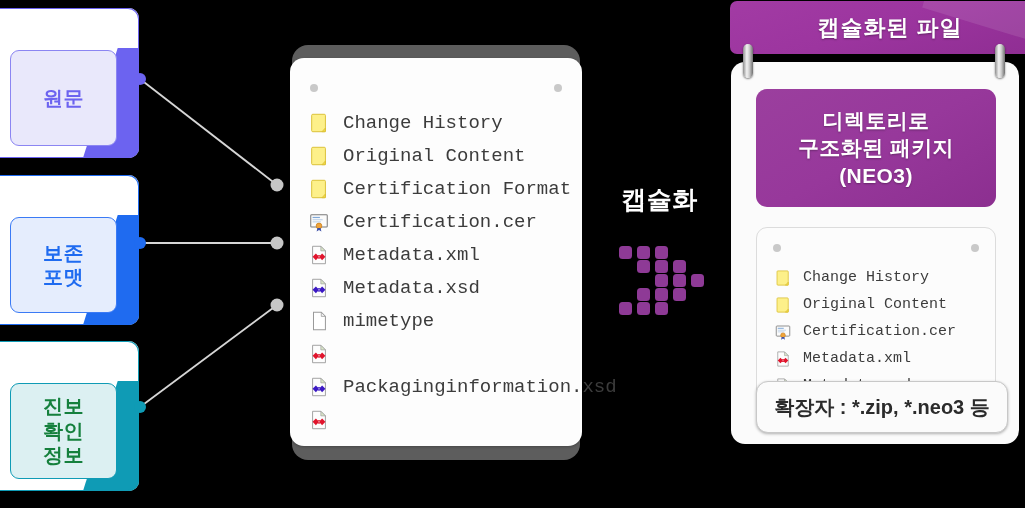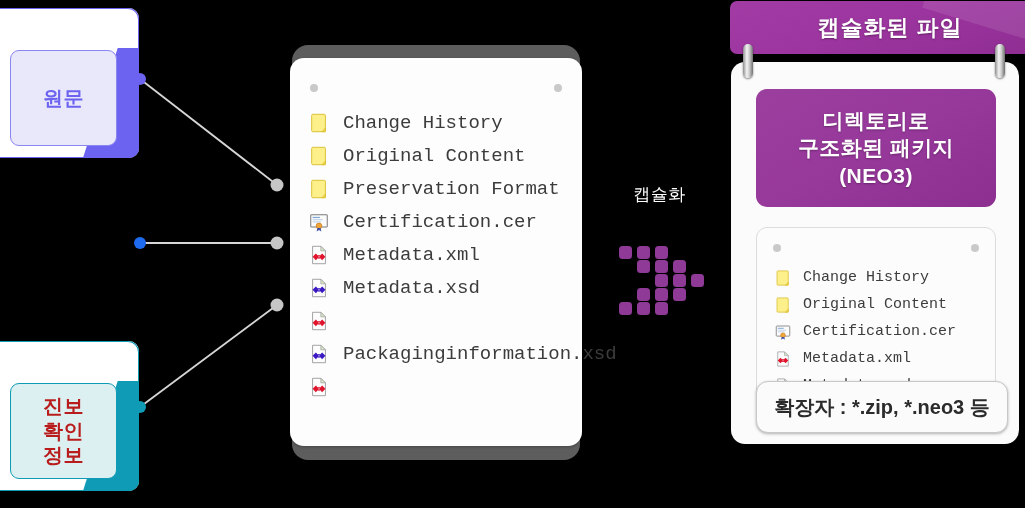--- a/index.html
+++ b/index.html
@@ -127,22 +127,22 @@
 
   
   #encap {
     position: absolute;
     left: 592px;
     top: 183px;
     width: 135px;
     text-align: center;
   }
   #encap-text {
-    font-size: 17px;
-    font-weight: normal;
+    font-size: 25px;
+    font-weight: bold;
     color: #ffffff;
     letter-spacing: 0.5px;
     text-align: center;
   }
   #dot-arrow {
     position: absolute;
     left: 618px;
     top: 245px;
     width: 95px;
     height: 70px;
@@ -271,27 +271,34 @@
 <div id="stage">
 
   <div class="src-box" id="box-wonmun">
     <div class="src-outer">
       <div class="src-wedge" style="background: rgb(108, 99, 240);"></div>
     </div>
     <div class="src-rim" style="border-color: rgb(108, 99, 240);"></div>
     <div class="src-inner" style="background: rgb(233, 232, 251); border-color: rgb(139, 133, 242); color: rgb(108, 99, 240);">원문</div>
   </div>
 
+  <div class="src-box" id="box-bojon">
+    <div class="src-outer">
+      <div class="src-wedge" style="background: rgb(31, 107, 240);"></div>
+    </div>
+    <div class="src-rim" style="border-color: rgb(31, 107, 240);"></div>
+    <div class="src-inner" style="background: rgb(229, 237, 253); border-color: rgb(58, 122, 245); color: rgb(31, 107, 240);">보존<br>포맷</div>
+  </div>
 
   <div class="src-box" id="box-jinbo">
     <div class="src-outer">
       <div class="src-wedge" style="background: rgb(15, 155, 181);"></div>
     </div>
     <div class="src-rim" style="border-color: rgb(15, 155, 181);"></div>
-    <div class="src-inner" style="background: rgb(220, 240, 242); border-color: rgb(15, 155, 181); color: #b91c1c;">진보<br>확인<br>정보</div>
+    <div class="src-inner" style="background: rgb(220, 240, 242); border-color: rgb(15, 155, 181); color: #15803d;">진보<br>확인<br>정보</div>
   </div>
 
   <svg id="connectors">
     <line x1="140" y1="79" x2="277" y2="185" stroke="#d6d6d6" stroke-width="1.8"></line>
     <line x1="140" y1="243" x2="277" y2="243" stroke="#d6d6d6" stroke-width="1.8"></line>
     <line x1="140" y1="407" x2="277" y2="305" stroke="#d6d6d6" stroke-width="1.8"></line>
 
     <circle cx="140" cy="79" r="6" fill="#6c63f0"></circle>
     <circle cx="140" cy="243" r="6" fill="#1f6bf0"></circle>
     <circle cx="140" cy="407" r="6" fill="#0f9bb5"></circle>
@@ -319,21 +326,21 @@
               <rect x="4" y="2.5" width="15" height="19" rx="1.2" fill="#fdf08a" stroke="#d8bc2e" stroke-width="1"></rect>
              <path d="M19 17.5 L19 21.5 L15.2 21.5 Z" fill="#f2d94a" stroke="#d8bc2e" stroke-width=".8"></path>
             </svg>
             <span class="file-label">Original Content</span>
           </div>
           <div class="file-row">
             <svg viewBox="0 0 24 24" class="icon-wrap">
               <rect x="4" y="2.5" width="15" height="19" rx="1.2" fill="#fdf08a" stroke="#d8bc2e" stroke-width="1"></rect>
              <path d="M19 17.5 L19 21.5 L15.2 21.5 Z" fill="#f2d94a" stroke="#d8bc2e" stroke-width=".8"></path>
             </svg>
-            <span class="file-label">Preservation Format</span>
+            <span class="file-label">Certification Format</span>
           </div>
           <div class="file-row">
             <svg viewBox="0 0 24 24" class="icon-wrap">
               <rect x="3" y="4" width="18" height="13.5" rx="1" fill="#fbfbfb" stroke="#7a7a7a" stroke-width="1.1"></rect>
              <rect x="5" y="6.4" width="8" height="1.3" fill="#7fa8d8"></rect>
              <rect x="5" y="9" width="11" height="1.1" fill="#b9cde5"></rect>
              <rect x="5" y="11.3" width="9" height="1.1" fill="#b9cde5"></rect>
              <circle cx="12" cy="16.3" r="3.1" fill="#f0a43a" stroke="#c77d1c" stroke-width=".8"></circle>
              <path d="M10.3 18.6 L9.4 22.3 L12 20.8 L14.6 22.3 L13.7 18.6 Z" fill="#3b4fa8"></path>
             </svg>
@@ -353,20 +360,27 @@
           <div class="file-row">
             <svg viewBox="0 0 24 24" class="icon-wrap">
               <path d="M5 2.5 h9 l5 5 v14 h-14 z" fill="#fdfdfd" stroke="#9a9a9a" stroke-width="1"></path>
              <path d="M14 2.5 v5 h5 z" fill="#d9e6c8" stroke="#9a9a9a" stroke-width=".7"></path>
              <path d="M8.6 10.4 L5 14 L8.6 17.6 L12 14 Z" fill="#3b18c4"></path>
              <path d="M15.4 10.4 L19 14 L15.4 17.6 L12 14 Z" fill="#3b18c4"></path>
              <circle cx="12" cy="14" r="2.1" fill="#3b18c4"></circle>
              <circle cx="12" cy="14" r="1.1" fill="#fff" opacity=".45"></circle>
             </svg>
             <span class="file-label">Metadata.xsd</span>
+          </div>
+          <div class="file-row">
+            <svg viewBox="0 0 24 24" class="icon-wrap">
+              <path d="M6 2.5 h8.5 l4.5 4.5 v14.5 h-13 z" fill="#ffffff" stroke="#9a9a9a" stroke-width="1.1"></path>
+             <path d="M14.5 2.5 v4.5 h4.5 z" fill="#efefef" stroke="#9a9a9a" stroke-width=".8"></path>
+            </svg>
+            <span class="file-label">mimetype</span>
           </div>
           <div class="file-row">
             <svg viewBox="0 0 24 24" class="icon-wrap">
               <path d="M5 2.5 h9 l5 5 v14 h-14 z" fill="#fdfdfd" stroke="#9a9a9a" stroke-width="1"></path>
              <path d="M14 2.5 v5 h5 z" fill="#d9e6c8" stroke="#9a9a9a" stroke-width=".7"></path>
              <path d="M8.6 10.4 L5 14 L8.6 17.6 L12 14 Z" fill="#e0142c"></path>
              <path d="M15.4 10.4 L19 14 L15.4 17.6 L12 14 Z" fill="#e0142c"></path>
              <circle cx="12" cy="14" r="2.1" fill="#e0142c"></circle>
              <circle cx="12" cy="14" r="1.1" fill="#fff" opacity=".45"></circle>
             </svg>

